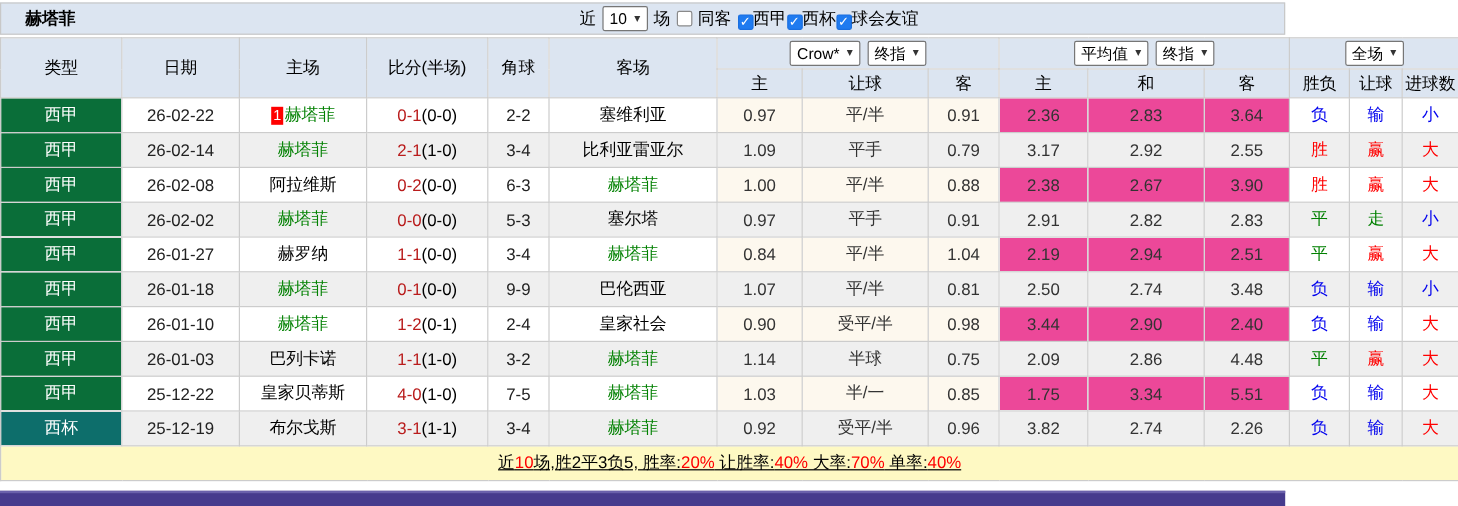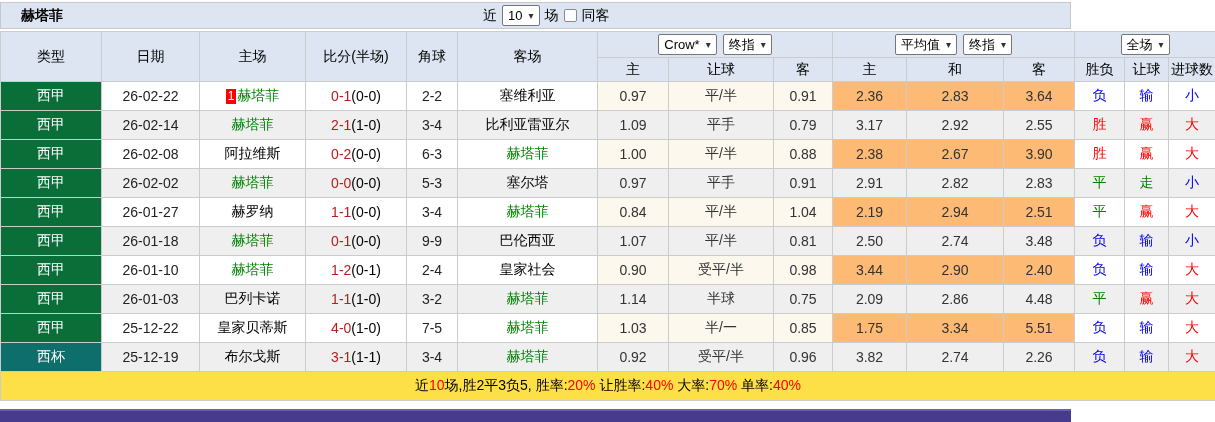--- a/index.html
+++ b/index.html
@@ -27,36 +27,36 @@
 
   
   table { border-collapse:collapse; table-layout:fixed; width:1215px; margin-top:2px; font-size:14px; }
   th, td { border:1px solid #ccc; text-align:center; padding:0; white-space:nowrap; overflow:hidden; }
   thead th { background:#dce5f1; font-weight:normal; color:#000; }
   tr.hrow1 th { height:26px; }
   tr.hrow2 th { height:24px; }
   tbody td { height:29px; color:#333; background:#fff; }
   tbody tr.alt td { background:#efefef; }
   tbody td.oddsc { background:#fdf8ee; }
-  tbody td.avgc  { background:#fdba74; }
+  tbody td.avgc  { background:#ec4899; }
   td.lg-green { background:#0a6e39 !important; color:#fff; }
   td.lg-teal  { background:#0d6e6b !important; color:#fff; }
   .focus { color:#008000; }
   .rank-badge { display:inline-block; background:#ff0000; color:#fff; font-size:12px;
                 line-height:15px; padding:0 2px; margin-right:1px; }
   .score-ft { color:#b91c1c; }
   .score-ht { color:#000000; }
   .c-red   { color:#ff0000; }
   .c-blue  { color:#0000ee; }
   .c-green { color:#008000; }
   td.datec, td.cornerc { color:#222; }
   td.teamc { color:#000; }
   .sel-wrap { display:flex; justify-content:center; gap:6px; align-items:flex-start; }
 
-  tr.footer-row td { height:29px; background:#fde047; color:#000; font-size:14px; }
+  tr.footer-row td { height:29px; background:#fef9c3; color:#000; font-size:14px;text-decoration:underline; }
   .seg-red { color:#ff0000; }
 
   
   .bottombar { height:13px; background:#463b8d; border-top:2px solid #6a61ab; margin-top:8px; }
 </style>
 </head>
 <body>
 
 <div class="page">
 
@@ -69,20 +69,21 @@
         <span>10</span>
         <span class="arrow">▾</span>
       </span>
       <span class="gap"></span>
       <span>场</span>
       <span class="gap"></span>
       <span class="cb" id="same-venue-cb"></span>
       <span class="gap"></span>
       <span>同客</span>
       <span class="gap"></span>
+      <span id="filters"><span class="cb checked">✓</span><span>西甲</span><span class="cb checked">✓</span><span>西杯</span><span class="cb checked">✓</span><span>球会友谊</span></span>
     </span>
   </div>
 
   <table>
     <colgroup>
       <col style="width:101px">
         <col style="width:98px">
         <col style="width:106px">
       <col style="width:101px">
         <col style="width:51px">

